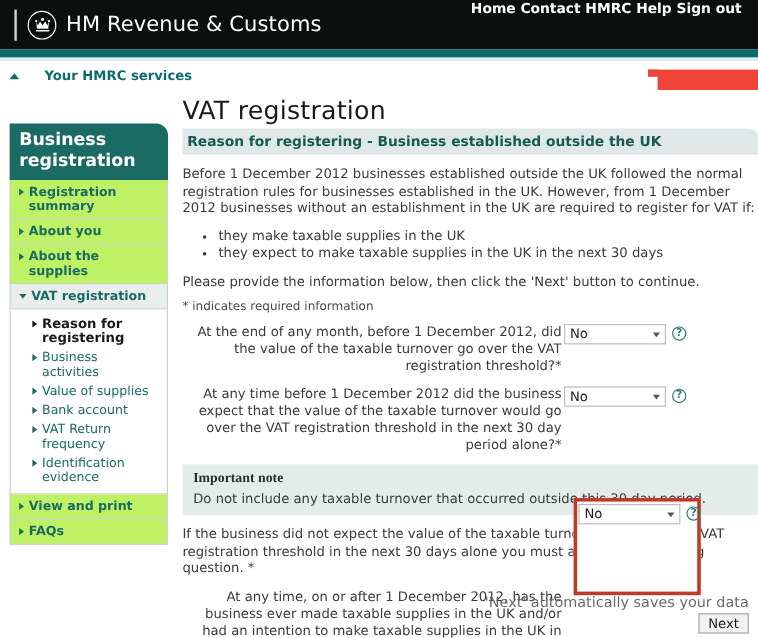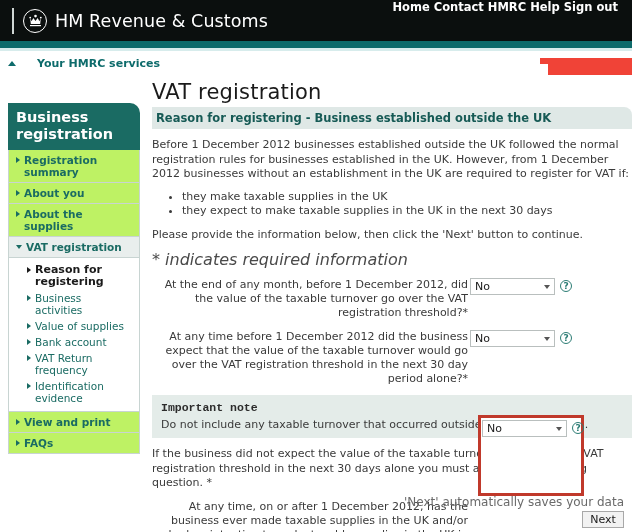--- a/index.html
+++ b/index.html
@@ -234,24 +234,23 @@
   #bullets {
     margin: 0 0 9px 0;
     padding-left: 30px;
   }
   #bullets li {
     font-size: 11px;
     color: #3a3a3a;
     line-height: 14.5px;
   }
   #required-note {
-    font-size: 16px;
+    font-size: 10px;
     color: #4a4a4a;
     margin: 0 16px 8px 0;
-    font-style: italic;
   }
 
   
   .q-row {
     display: flex;
     align-items: flex-start;
     margin-bottom: 9px;
   }
   .q-label {
     width: 318px;
@@ -308,21 +307,21 @@
     flex: none;
   }
 
   
   #important-note {
     background: #e4ece9;
     padding: 6px 9px 7px 9px;
     margin: 4px 0 9px 0;
   }
   #important-note-title {
-    font-family: Liberation Mono, monospace;
+    font-family: Liberation Serif, serif;
     font-weight: bold;
     font-size: 11.5px;
     color: #2c2c2c;
     margin-bottom: 4px;
   }
   #important-note-body {
     font-size: 11px;
     color: #3a3a3a;
   }
 

